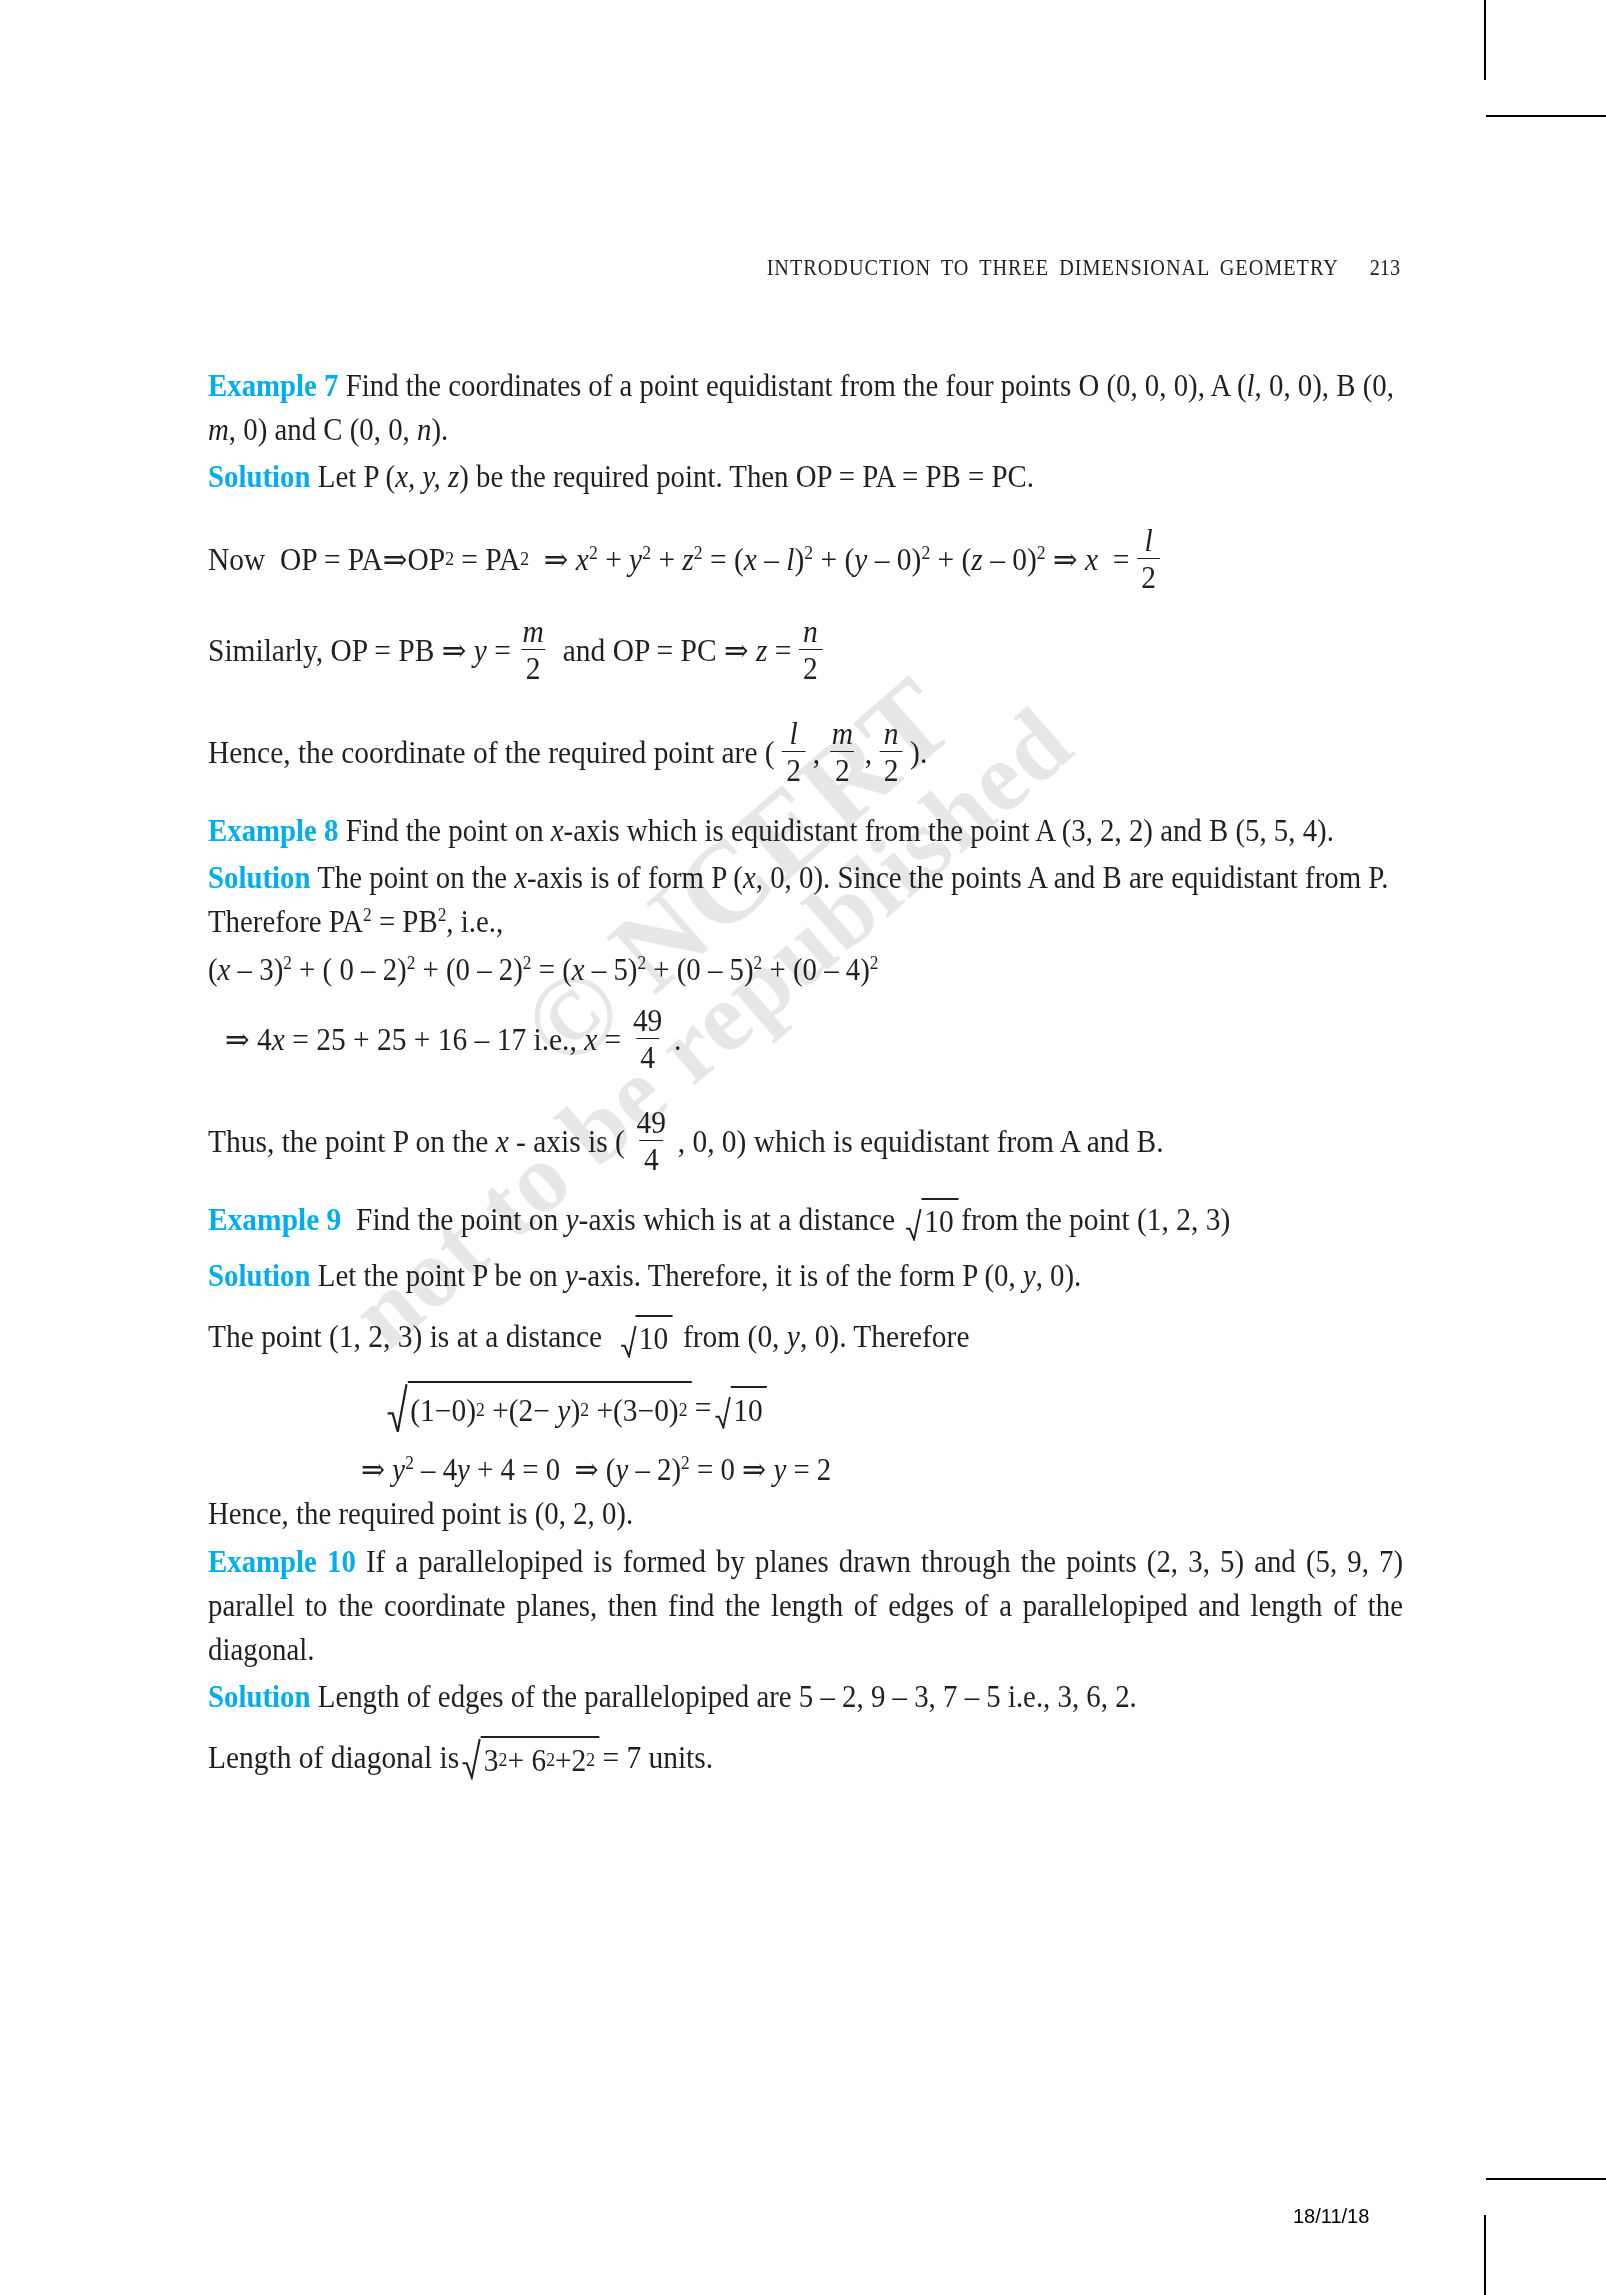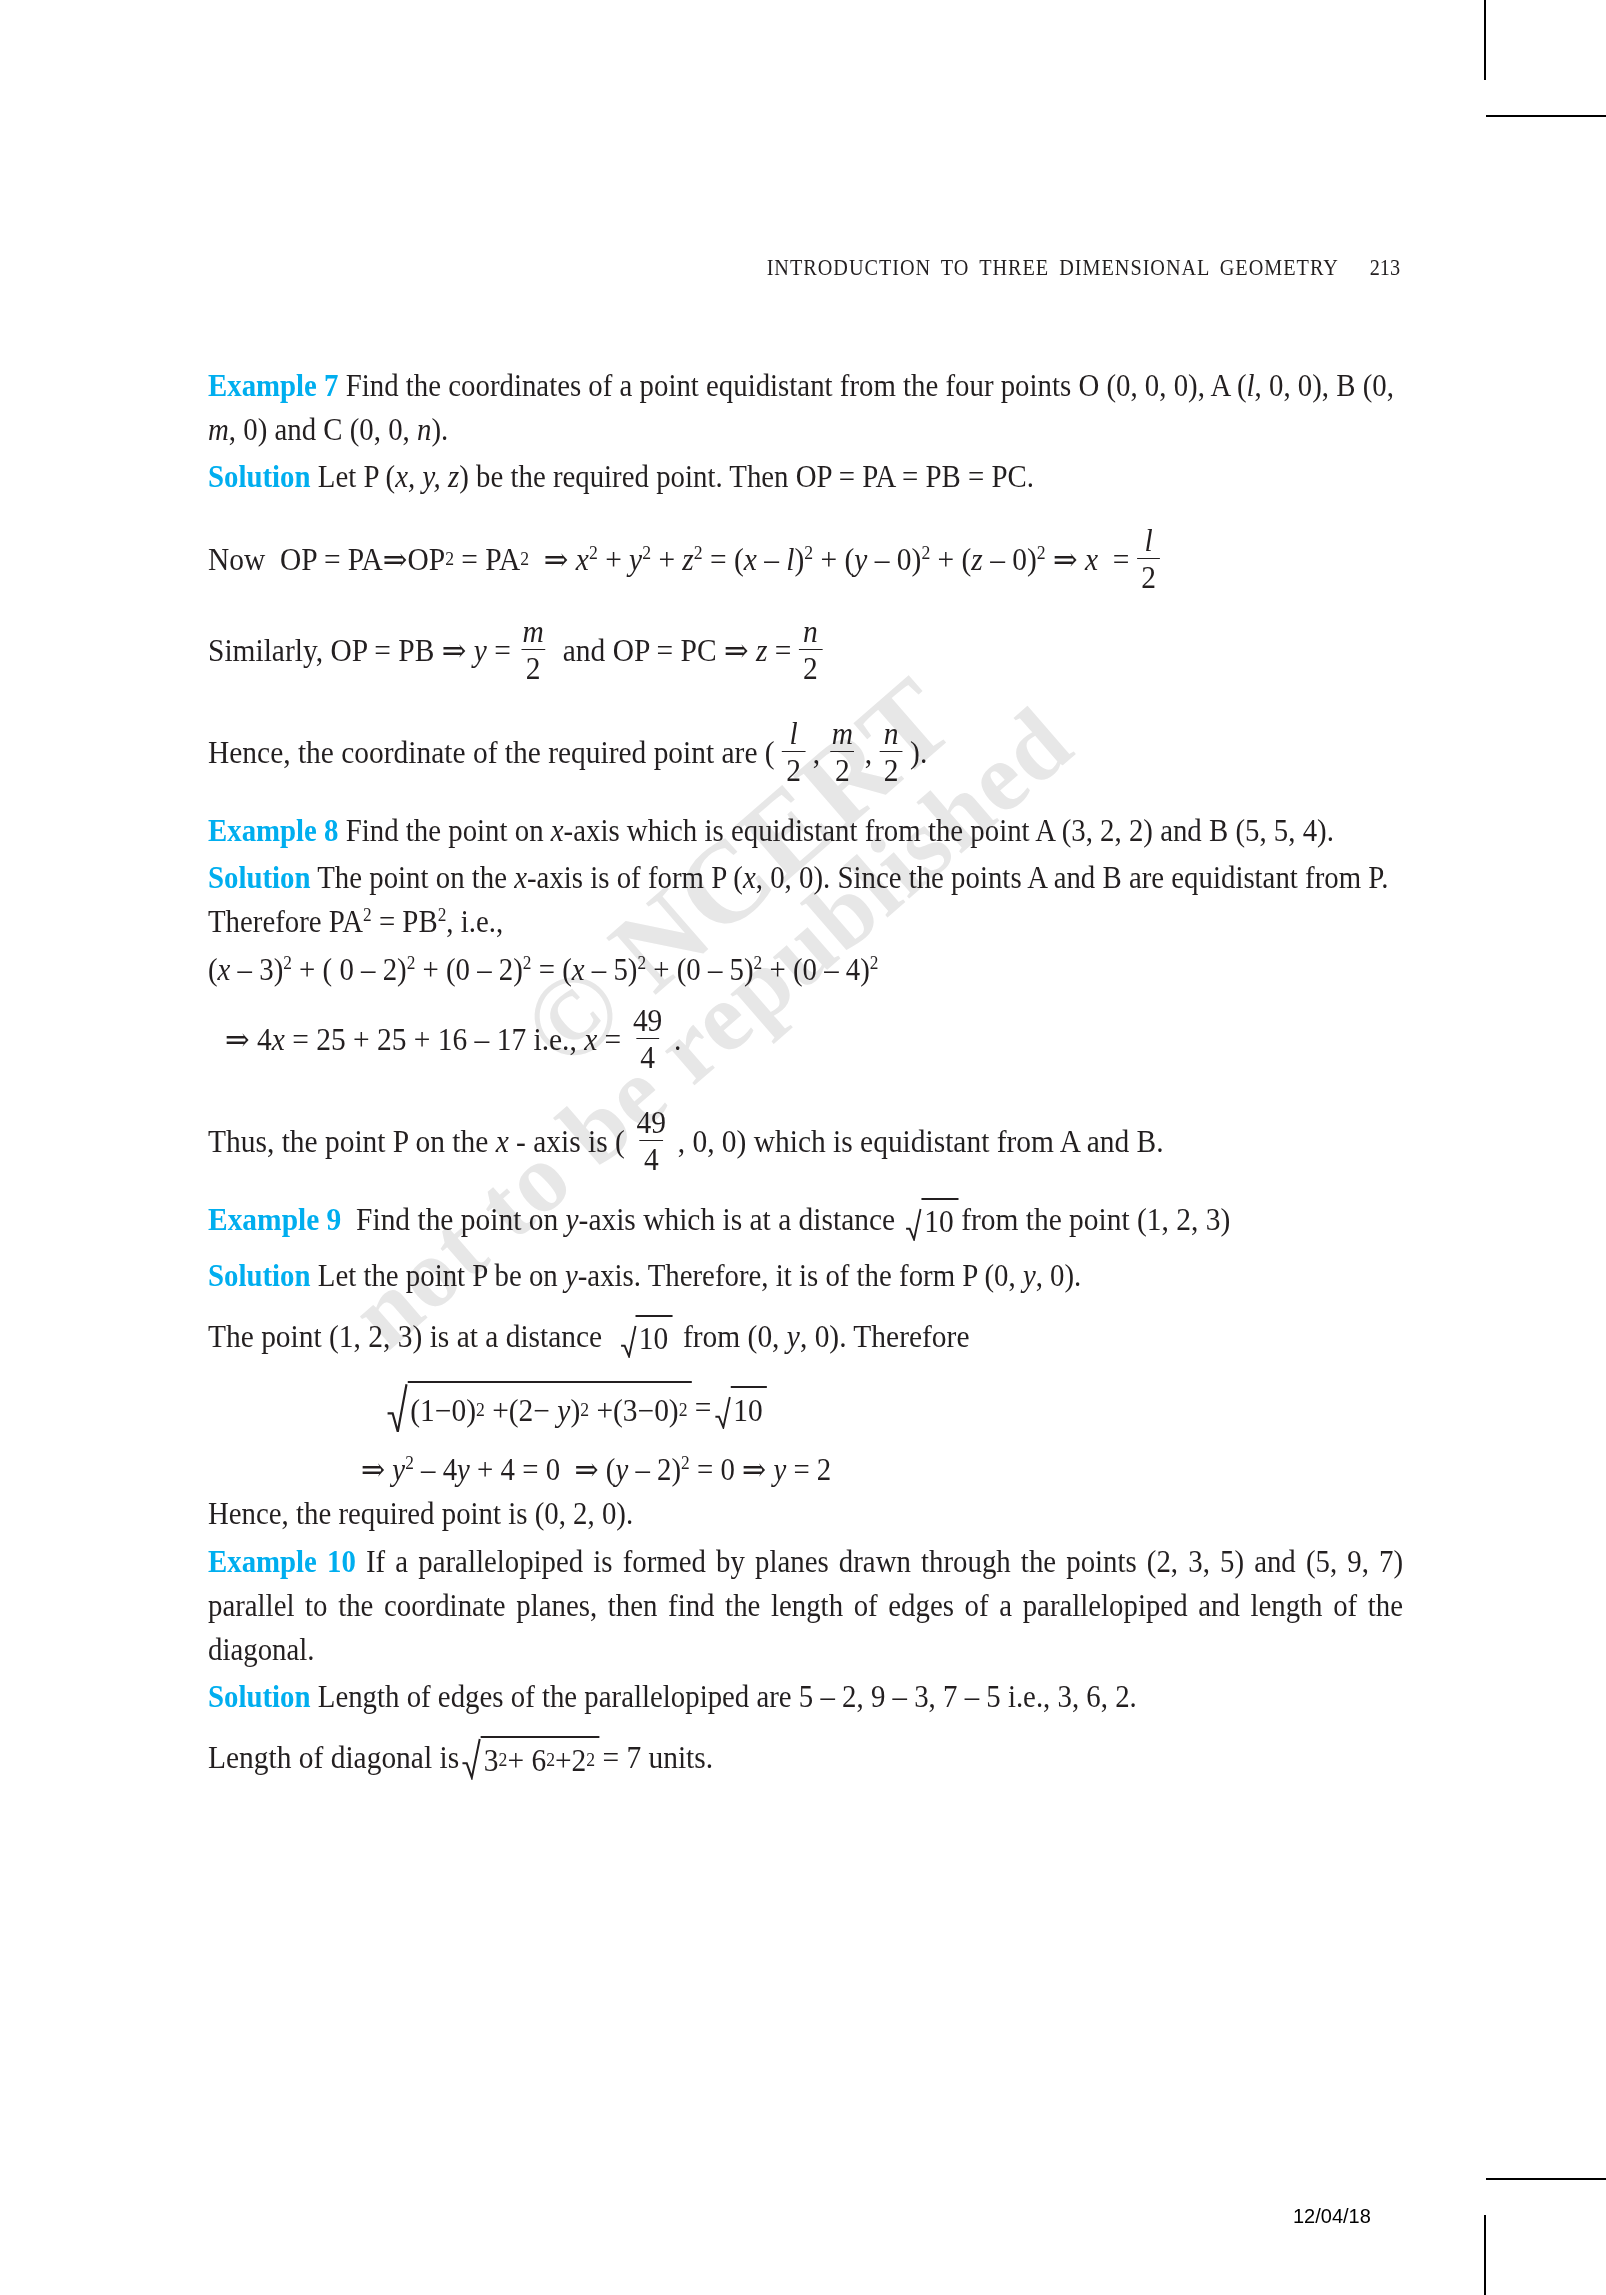--- a/index.html
+++ b/index.html
@@ -344,16 +344,16 @@
               <path d="M1 36 L7 36 L14 55 L25 4" stroke="#231f20" stroke-width="2.8" fill="none"></path>
             </svg>
         </span>
         <span class="radicand">3<sup>2</sup> + 6<sup>2</sup> +2<sup>2</sup></span>
       </span>
       <span> = 7 units.</span>
     </div>
 
   </div>
 
-  <div class="footer-date">12/04/18</div>
+  <div class="footer-date">18/11/18</div>
 
 </div>
 
 
 </body></html>

